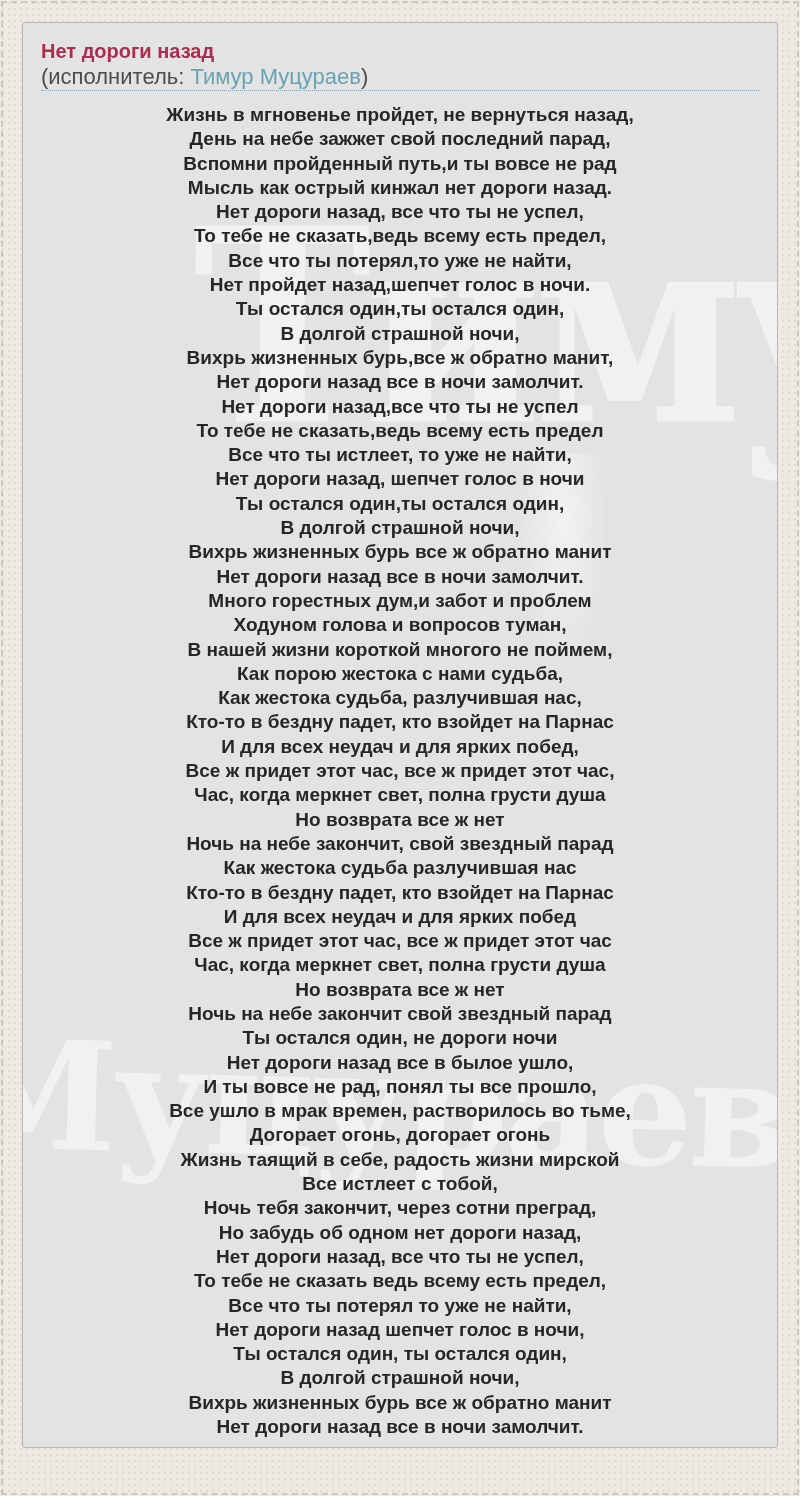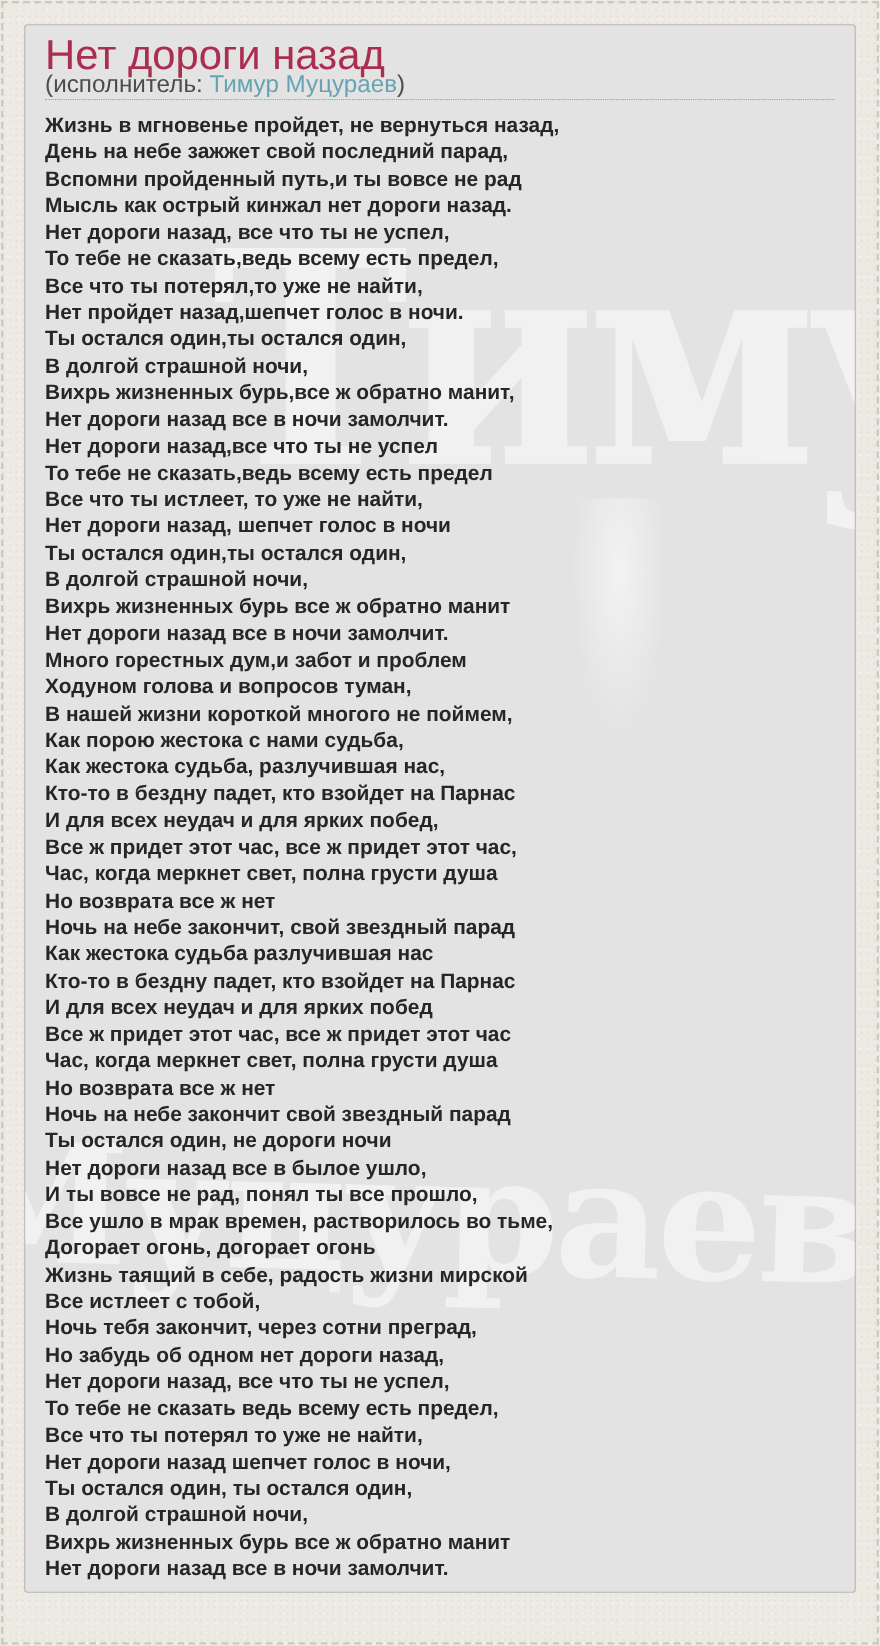--- a/index.html
+++ b/index.html
@@ -83,43 +83,44 @@
     background: radial-gradient(ellipse at 50% 30%, rgba(255,255,255,0.55), rgba(255,255,255,0) 70%);
   }
   .song-header {
     position: relative;
     z-index: 2;
     border-bottom: 1px dotted var(--separator, #90a0ac);
     padding-bottom: 4px;
   }
   .song-title {
     margin: 0;
-    font-size: 38px;
+    font-size: 20px;
     line-height: 32px;
-    font-weight: 400;
+    font-weight: 700;
     color: var(--title, #ab2d52);
   }
   .artist-line {
     font-size: 22px;
     line-height: 19px;
     color: #4c4c4c;
   }
   .artist-link {
     color: var(--artist-link, #68a3b3);
     text-decoration: none;
     cursor: pointer;
   }
   .lyrics {
     position: relative;
     z-index: 2;
     margin-top: 12px;
     font-size: 19px;
     line-height: 24.3px;
     font-weight: bold;
     color: var(--lyrics-text, #262626);
+    text-align: center;
   }
   .line {
     white-space: pre;
   }
 </style>
 </head>
 <body>
 
 <div class="frame"></div>
 

